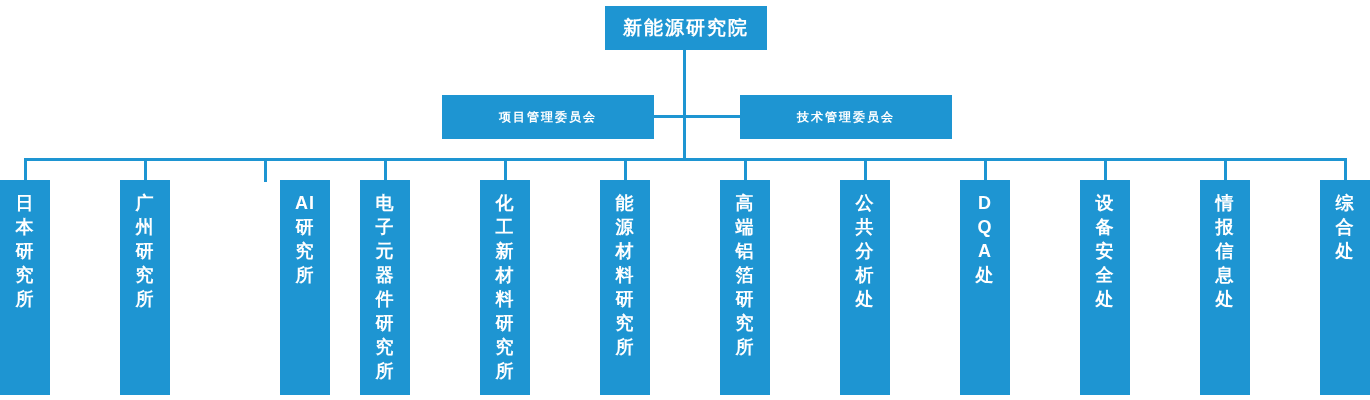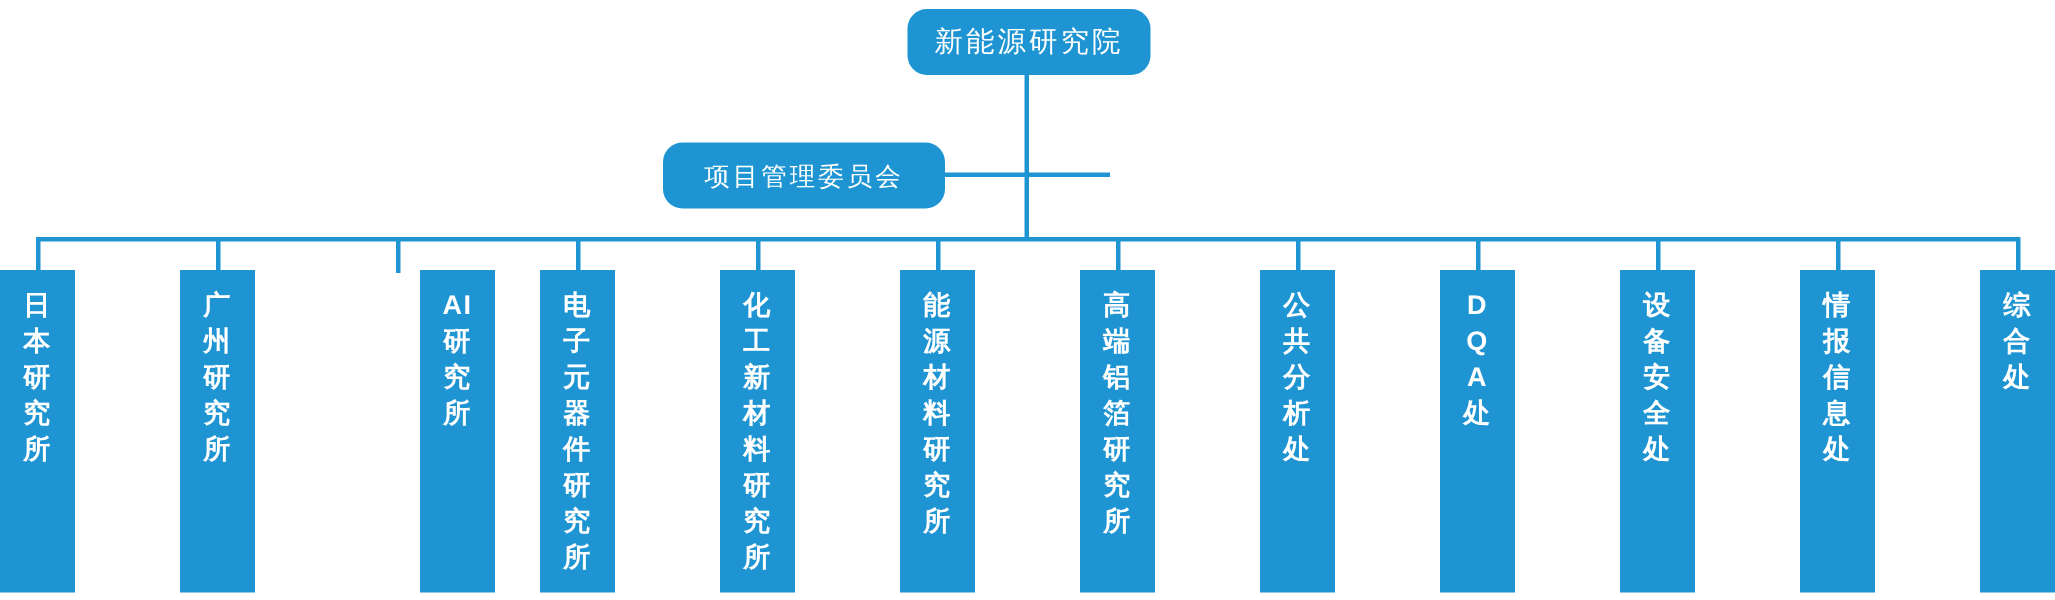--- a/index.html
+++ b/index.html
@@ -12,41 +12,40 @@
     width: 1370px;
     height: 400px;
     background: #ffffff;
     overflow: hidden;
     font-family: "Liberation Sans", "DejaVu Sans", sans-serif;
   }
   .node {
     position: absolute;
     background: var(--node-blue, #1E95D2);
     color: var(--node-text, #ffffff);
-    font-weight: normal;
+    font-weight: bold;
     display: flex;
     align-items: center;
     justify-content: center;
     text-align: center;
     box-sizing: border-box;
-    border-radius: 13px;
   }
   .root-node {
     left: 605px;
     top: 6px;
     width: 162px;
     height: 44px;
     font-size: 19px;
     letter-spacing: 2px;
   }
   .committee-node {
     top: 95px;
-    width: 188px;
+    width: 212px;
     height: 44px;
-    font-size: 17px;
+    font-size: 12px;
     letter-spacing: 2px;
   }
   .committee-left  { left: 442px; }
   .committee-right { left: 740px; }
   .connector {
     position: absolute;
     background: var(--line-blue, #1E95D2);
   }
   .root-drop {
     left: 683px;
@@ -99,20 +98,21 @@
 <div class="chart">
 
   <div class="node root-node">新能源研究院</div>
 
   <div class="connector root-drop"></div>
 
   <div class="connector committee-link"></div>
 
   <div class="node committee-node committee-left">项目管理委员会</div>
 
+  <div class="node committee-node committee-right">技术管理委员会</div>
 
   <div class="connector distribution-line"></div>
 
   <div id="departments">
       <div class="stub" style="left: 23.5px;"></div>
       <div class="dept-node" title="日本研究所" style="left: 0px;">
         <span class="dept-line">日</span>
         <span class="dept-line">本</span>
         <span class="dept-line">研</span>
         <span class="dept-line">究</span>

